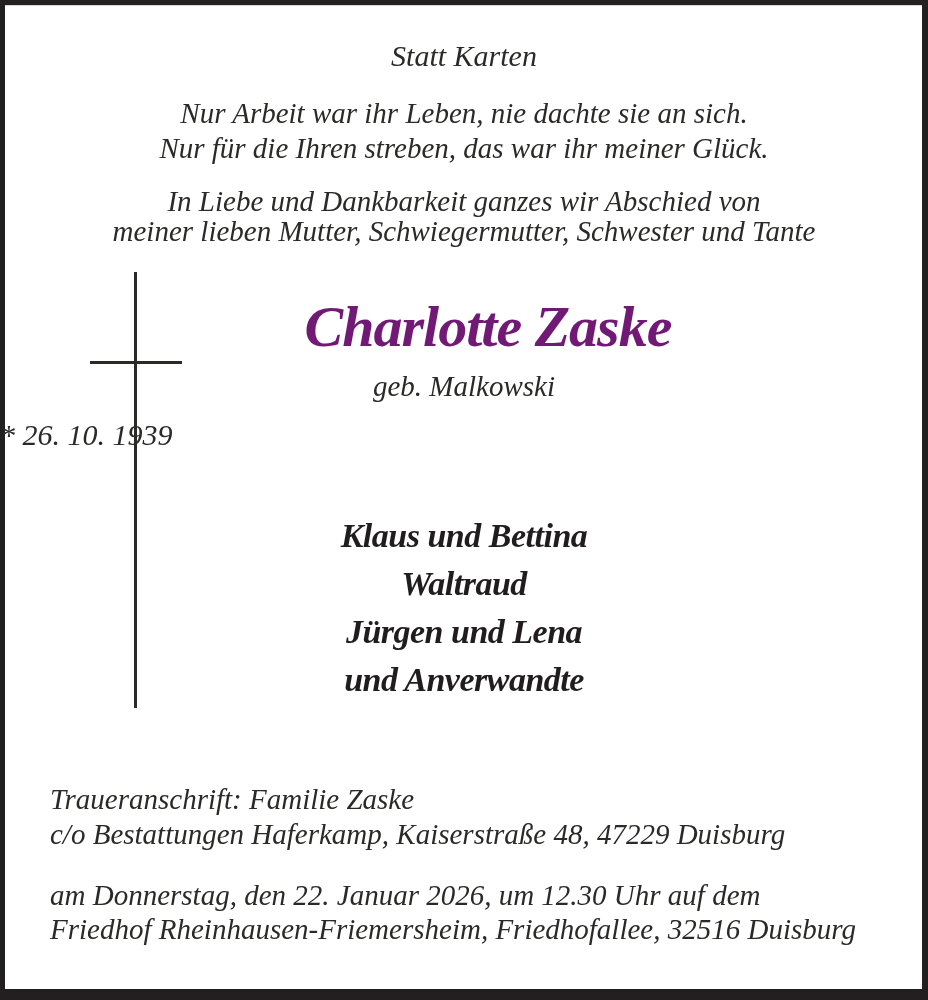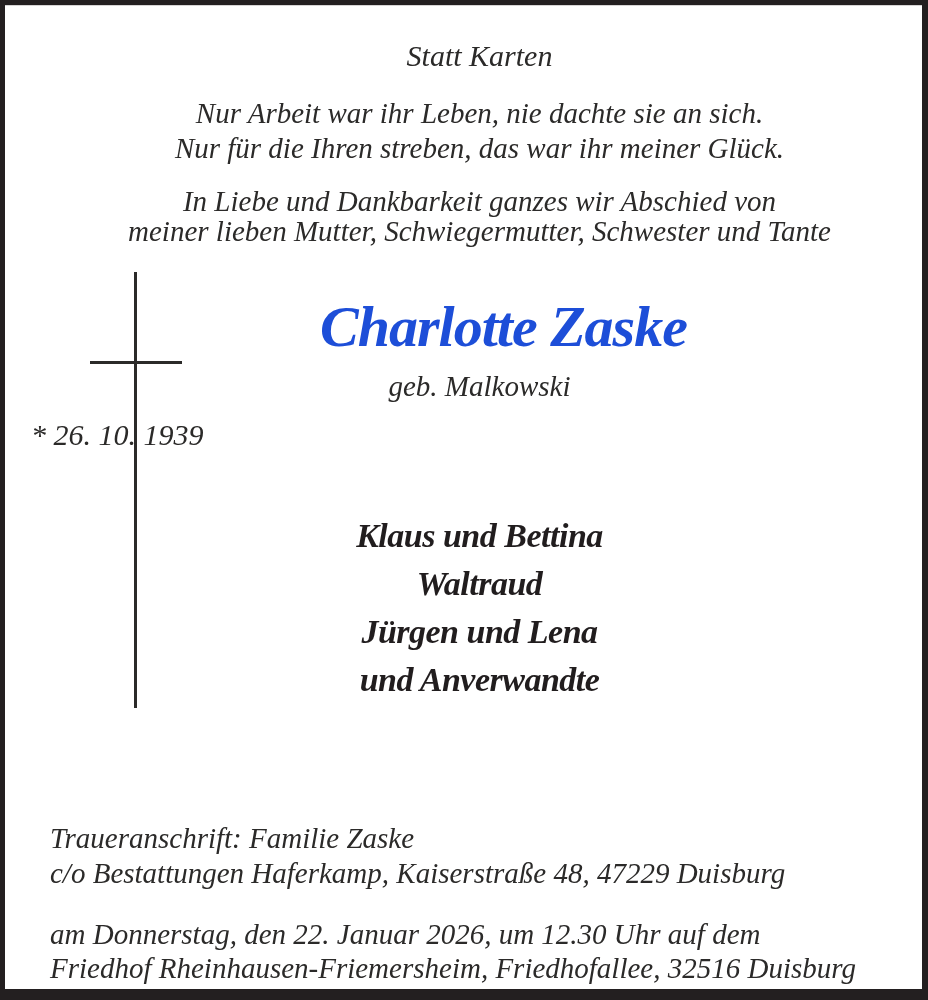--- a/index.html
+++ b/index.html
@@ -16,51 +16,51 @@
   .frame {
     position: absolute;
     inset: 0;
     border-style: solid;
     border-color: #231f20;
     border-width: 5px 6px 11px 5px;
     box-sizing: border-box;
     box-shadow: inset 0 1px 0 #d6d4d4;
     pointer-events: none;
   }
-  .centered { position: absolute; left: 0; right: 0; text-align: center; margin-left: 31px; }
+  .centered { position: absolute; left: 0; right: 0; text-align: center; }
   .header-line { top: 40px; font-size: 30px; line-height: 32px; }
   .verse-block { top: 96px; font-size: 29px; line-height: 35px; }
   .intro-block { top: 186px; font-size: 29px; line-height: 30px; }
   .name-line {
     top: 296px;
     font-size: 58px;
     line-height: 62px;
     font-weight: bold;
-    color: #1d4ed8;
+    color: #701a75;
     letter-spacing: -1px;
     padding-left: 48px;
   }
   .maiden-line { top: 370px; font-size: 29px; line-height: 32px; font-style: italic; }
   .dates-row {
     top: 418px;
     display: flex;
     justify-content: space-between;
     gap: 86px;
     font-size: 30px;
     line-height: 34px;
   }
   .mourners-block {
     top: 512px;
     font-size: 34px;
     line-height: 48px;
     font-weight: bold;
     color: #211d1e;
     letter-spacing: -0.5px;
   }
-  .left-block { position: absolute; left: 50px; right: 28px; text-align: left; margin-top: 39px; }
+  .left-block { position: absolute; left: 50px; right: 28px; text-align: left; }
   .address-block { top: 782px; font-size: 29px; line-height: 35px; }
   .funeral-block { top: 878px; font-size: 29px; line-height: 34px; }
   .cross { position: absolute; left: 0; top: 0; }
   .cross-v {
     position: absolute;
     left: 134px;
     top: 272px;
     width: 3px;
     height: 436px;
     background: #2b2a29;

